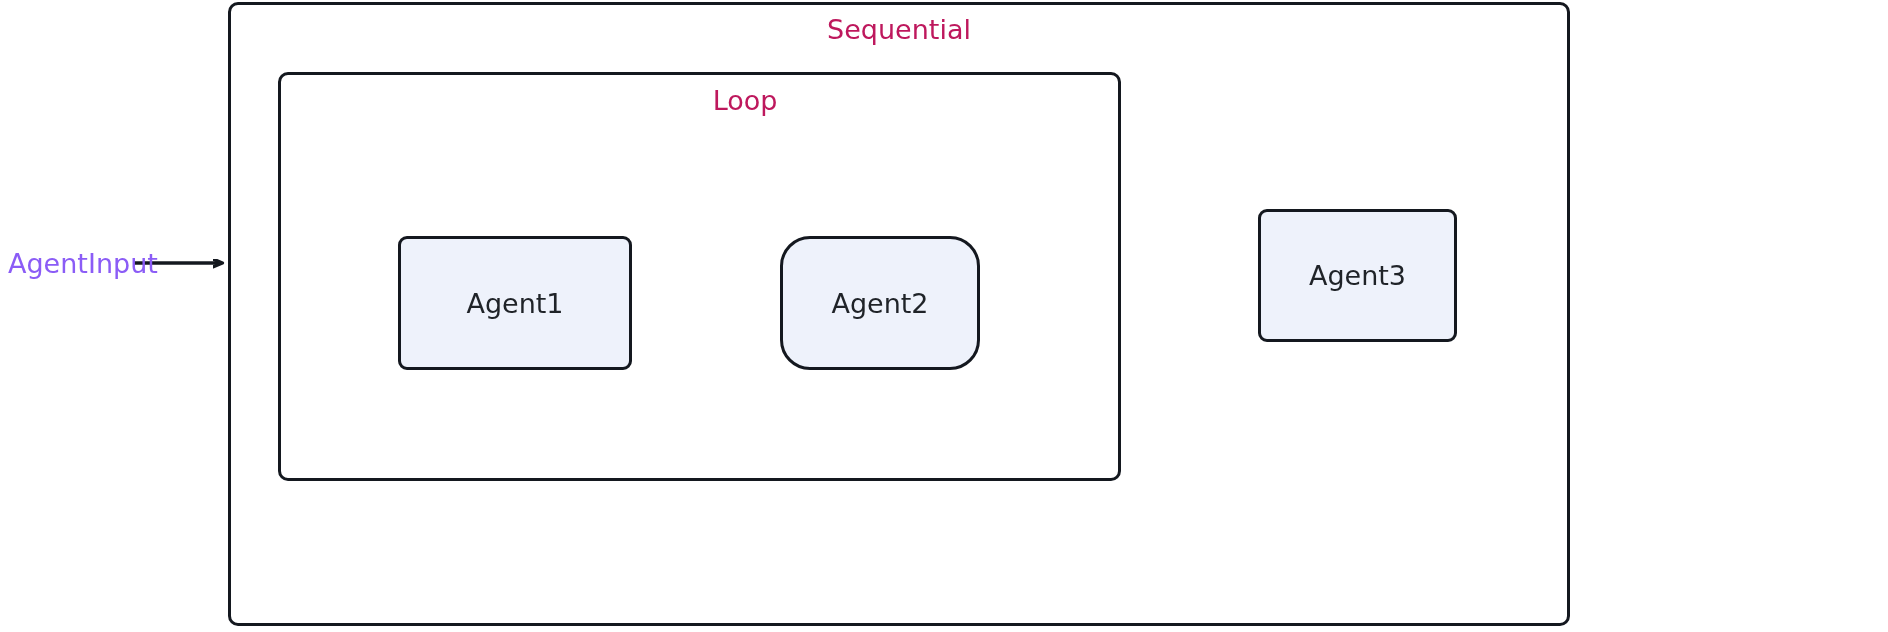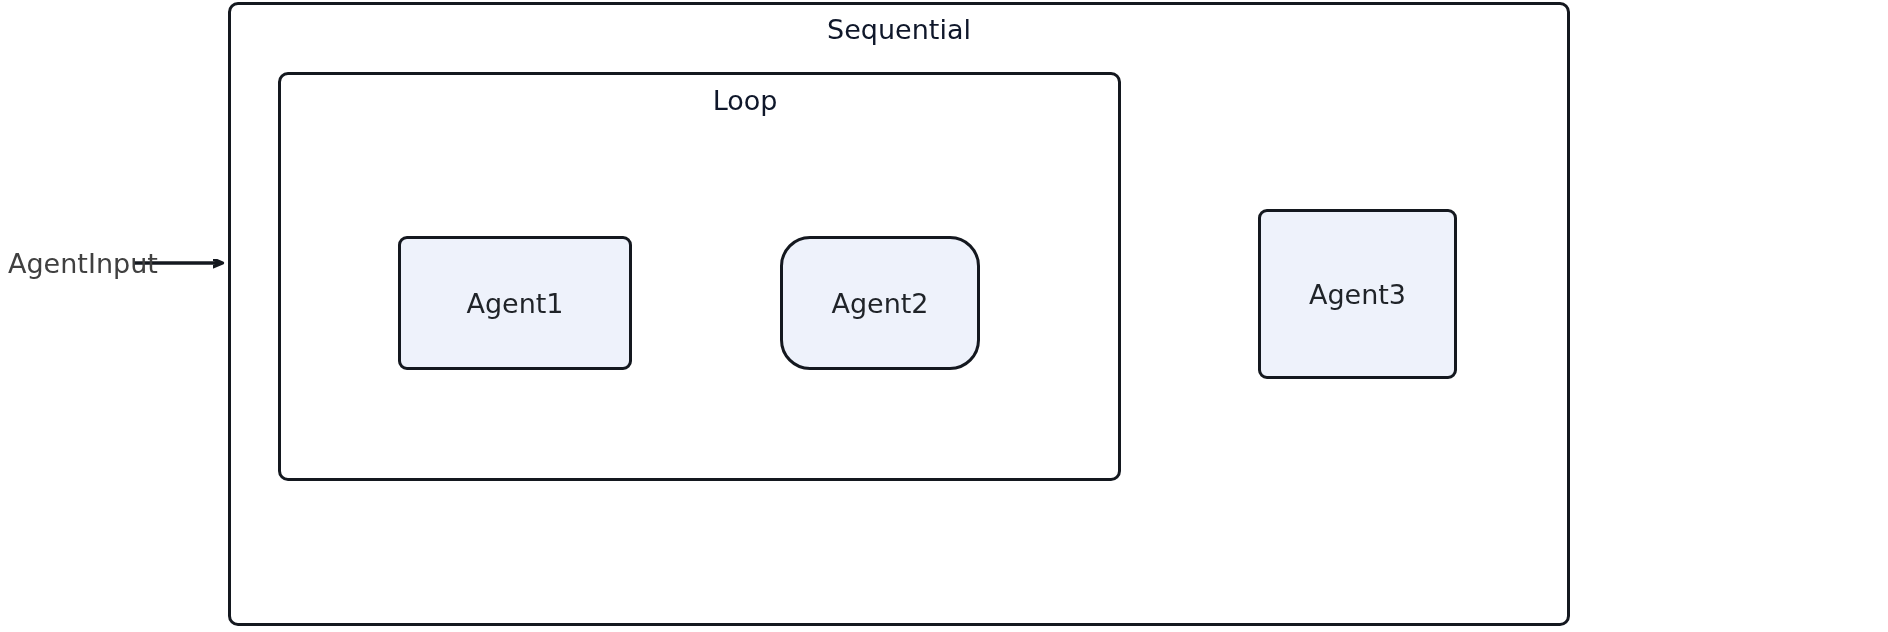--- a/index.html
+++ b/index.html
@@ -29,21 +29,21 @@
   }
   .container-box {
     position: absolute;
     box-sizing: border-box;
     background: #ffffff;
     border: 3px solid #14181f;
     border-radius: 10px;
   }
   .container-label {
     position: absolute;
-    color: #0f172a;
+    color: #be185d;
     font-size: 27px;
     line-height: 1;
     white-space: nowrap;
     transform: translateX(-50%);
   }
   .agent-node {
     position: absolute;
     box-sizing: border-box;
     background: #eef2fb;
     border: 3px solid #14181f;
@@ -53,21 +53,21 @@
     justify-content: center;
   }
   .agent-label {
     color: #1f2328;
     font-size: 27px;
     line-height: 1;
     white-space: nowrap;
   }
   .free-label {
     position: absolute;
-    color: #404040;
+    color: #8b5cf6;
     font-size: 27px;
     line-height: 1;
     white-space: nowrap;
   }
 </style>
 </head>
 <body>
 
 <div id="stage">
 
@@ -102,19 +102,19 @@
   <div class="container-label" style="left:699px; top:87px;margin-left:46px;">Loop</div>
 
   <div class="agent-node" style="left:398px; top:236px; width:234px; height:134px;">
     <span class="agent-label">Agent1</span>
   </div>
 
   <div class="agent-node" style="left:780px; top:236px; width:200px; height:134px;border-radius:30px;">
     <span class="agent-label">Agent2</span>
   </div>
 
-  <div class="agent-node" style="left:1258px; top:209px; width:199px; height:170px;">
+  <div class="agent-node" style="left:1258px; top:209px; width:199px; height:133px;">
     <span class="agent-label">Agent3</span>
   </div>
 
   <div class="free-label" style="left:8px; top:250px;">AgentInput</div>
 
 </div>
 
 </body></html>

